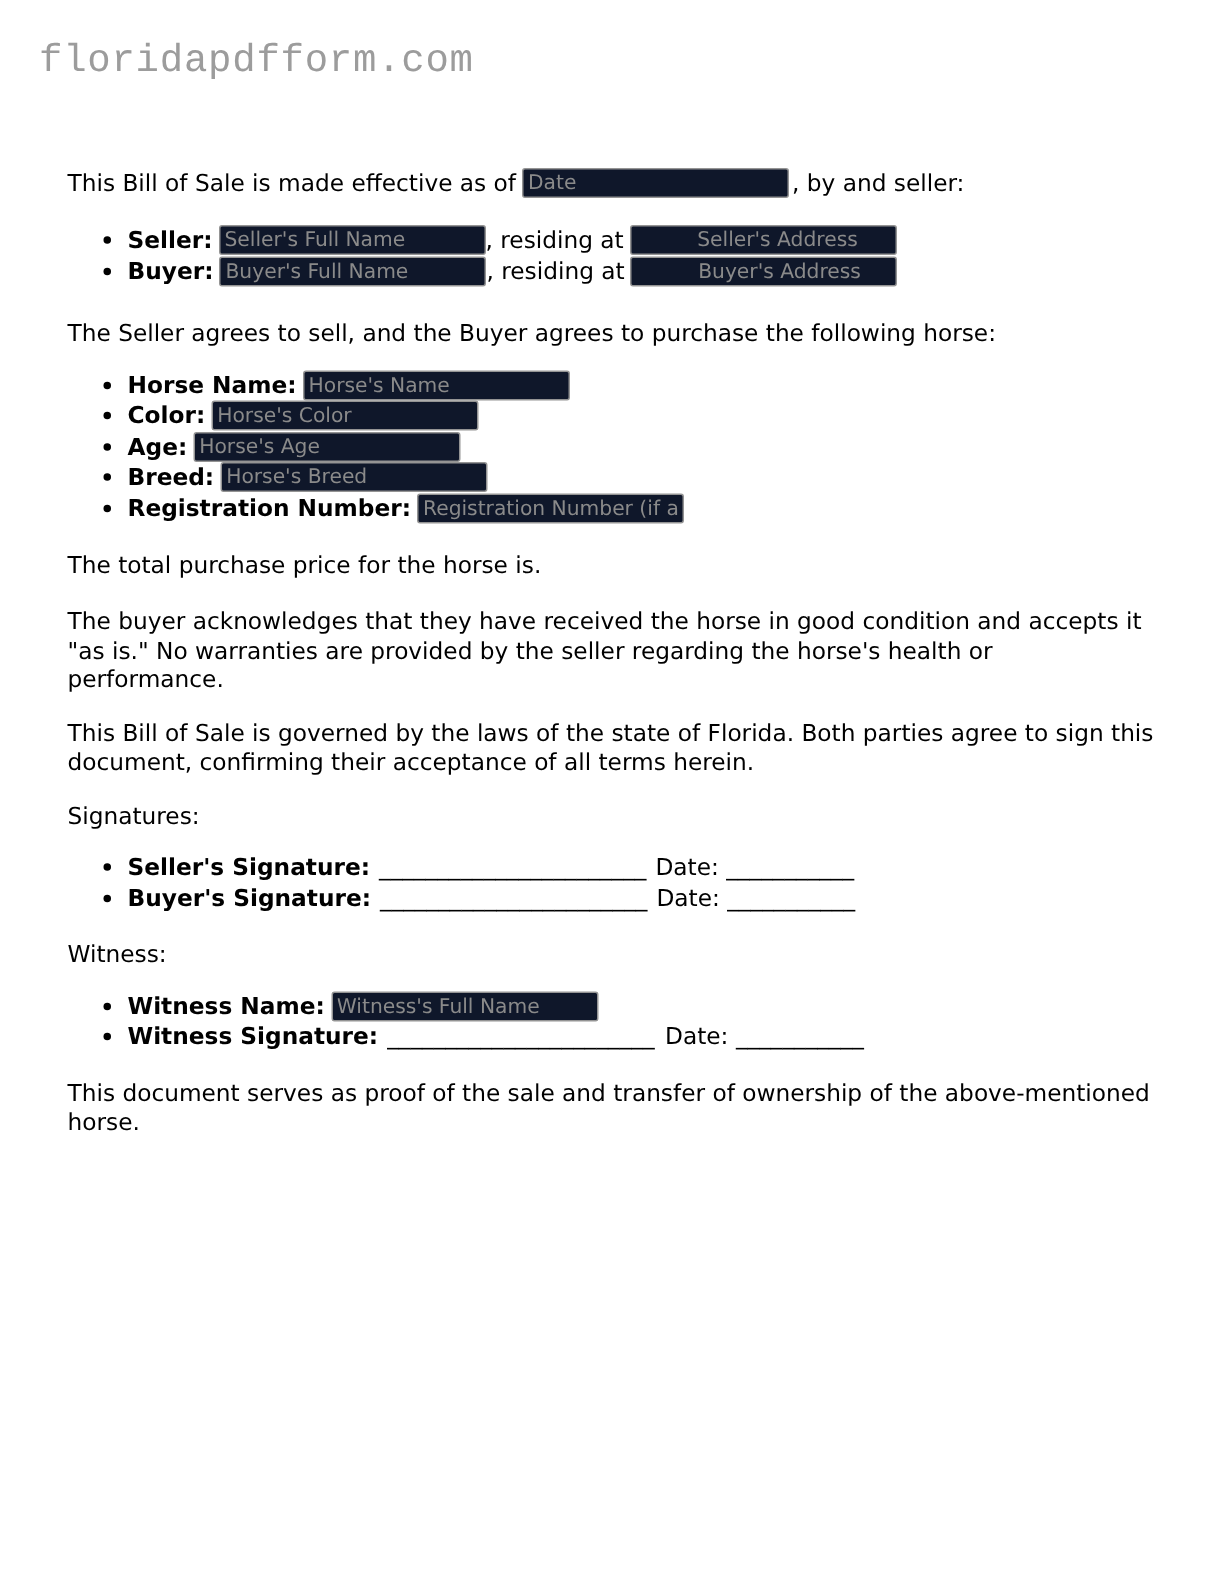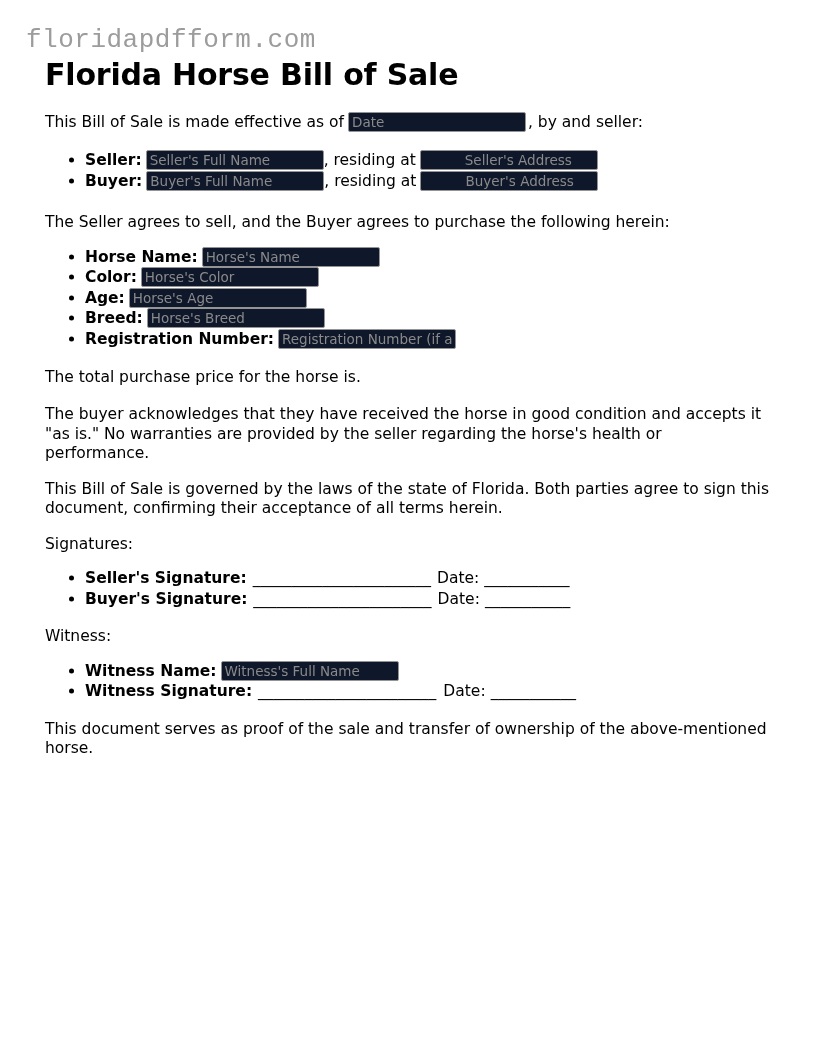--- a/index.html
+++ b/index.html
@@ -149,21 +149,20 @@
   .spacer-16 { height: 16px; }
   .spacer-14 { height: 14px; }
 </style>
 </head>
 <body>
 
 <div class="page">
 
   <div class="watermark">floridapdfform.com</div>
 
-  <h1 class="doc-title">Florida Horse Bill of Sale</h1>
 
   <div class="content">
 
     <div class="row-inline">
       <span class="txt">This Bill of Sale is made effective as of</span>
       <input class="field f-date" type="text" placeholder="Date" style="">
       <span class="txt">, by and seller:</span>
     </div>
 
     <div class="spacer-18"></div>
@@ -180,21 +179,21 @@
         <span class="bullet-dot"></span>
         <span class="lbl-bold">Buyer:</span>
         <input class="field f-name" type="text" placeholder="Buyer's Full Name" style="">
         <span class="txt">, residing at</span>
         <input class="field f-addr" type="text" placeholder="Buyer's Address" style="">
       </li>
     </ul>
 
     <div class="spacer-22"></div>
 
-    <p class="para">The Seller agrees to sell, and the Buyer agrees to purchase the following herein:</p>
+    <p class="para">The Seller agrees to sell, and the Buyer agrees to purchase the following horse:</p>
 
     <div class="spacer-14"></div>
 
     <ul class="bullets">
       <li>
         <span class="bullet-dot"></span>
         <span class="lbl-bold">Horse Name:</span>
         <input class="field f-horse" type="text" placeholder="Horse's Name" style="">
       </li>
       <li>

